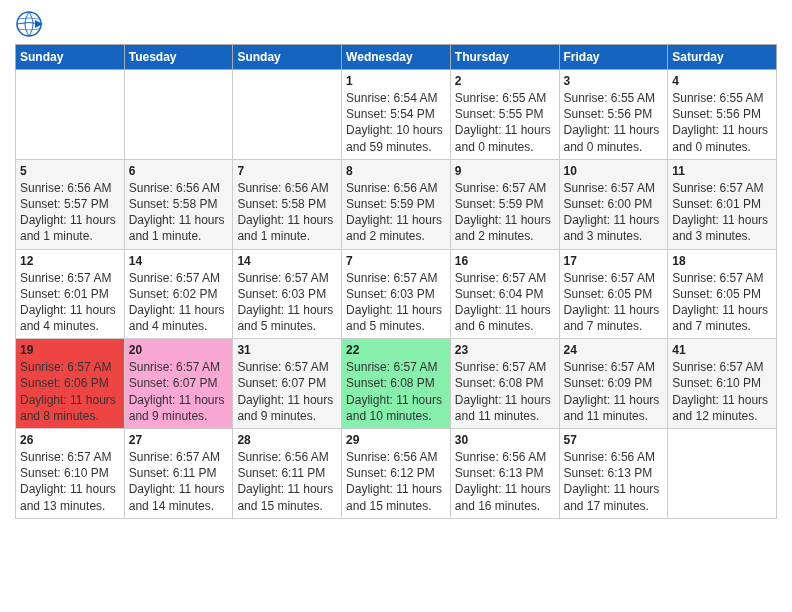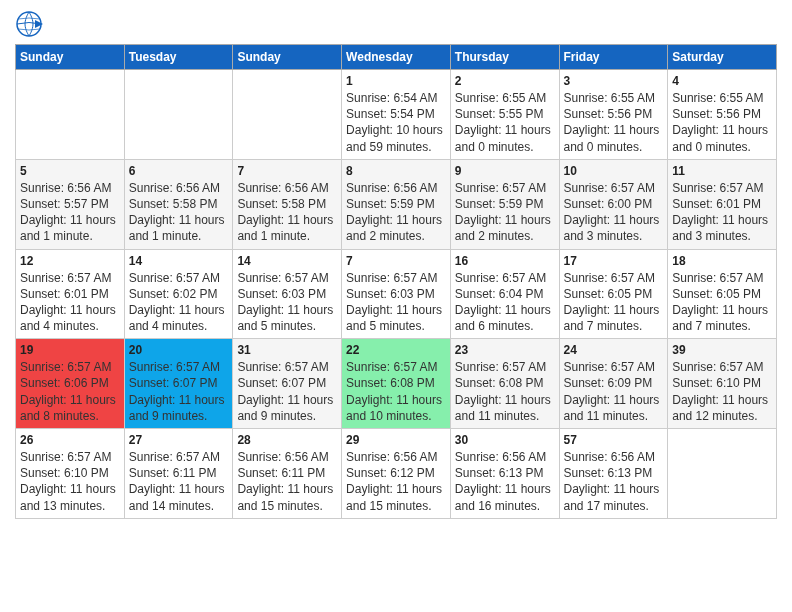--- a/index.html
+++ b/index.html
@@ -274,21 +274,21 @@
           </td>
         </tr>
         <tr>
           <td style="background: #ef4444;">
             <span class="day-num">19</span>
             <div class="cell-info" style="white-space: pre-line;">Sunrise: 6:57 AM
 Sunset: 6:06 PM
 Daylight: 11 hours
 and 8 minutes.</div>
           </td>
-          <td style="background: #0ea5e9;">
+          <td style="background: #f9a8d4;">
             <span class="day-num">20</span>
             <div class="cell-info" style="white-space: pre-line;">Sunrise: 6:57 AM
 Sunset: 6:07 PM
 Daylight: 11 hours
 and 9 minutes.</div>
           </td>
           <td style="background: rgb(245, 245, 245);">
             <span class="day-num">31</span>
             <div class="cell-info" style="white-space: pre-line;">Sunrise: 6:57 AM
 Sunset: 6:07 PM
@@ -310,21 +310,21 @@
 and 11 minutes.</div>
           </td>
           <td style="background: rgb(245, 245, 245);">
             <span class="day-num">24</span>
             <div class="cell-info" style="white-space: pre-line;">Sunrise: 6:57 AM
 Sunset: 6:09 PM
 Daylight: 11 hours
 and 11 minutes.</div>
           </td>
           <td style="background: rgb(245, 245, 245);">
-            <span class="day-num">39</span>
+            <span class="day-num">41</span>
             <div class="cell-info" style="white-space: pre-line;">Sunrise: 6:57 AM
 Sunset: 6:10 PM
 Daylight: 11 hours
 and 12 minutes.</div>
           </td>
         </tr>
         <tr>
           <td>
             <span class="day-num">26</span>
             <div class="cell-info" style="white-space: pre-line;">Sunrise: 6:57 AM

